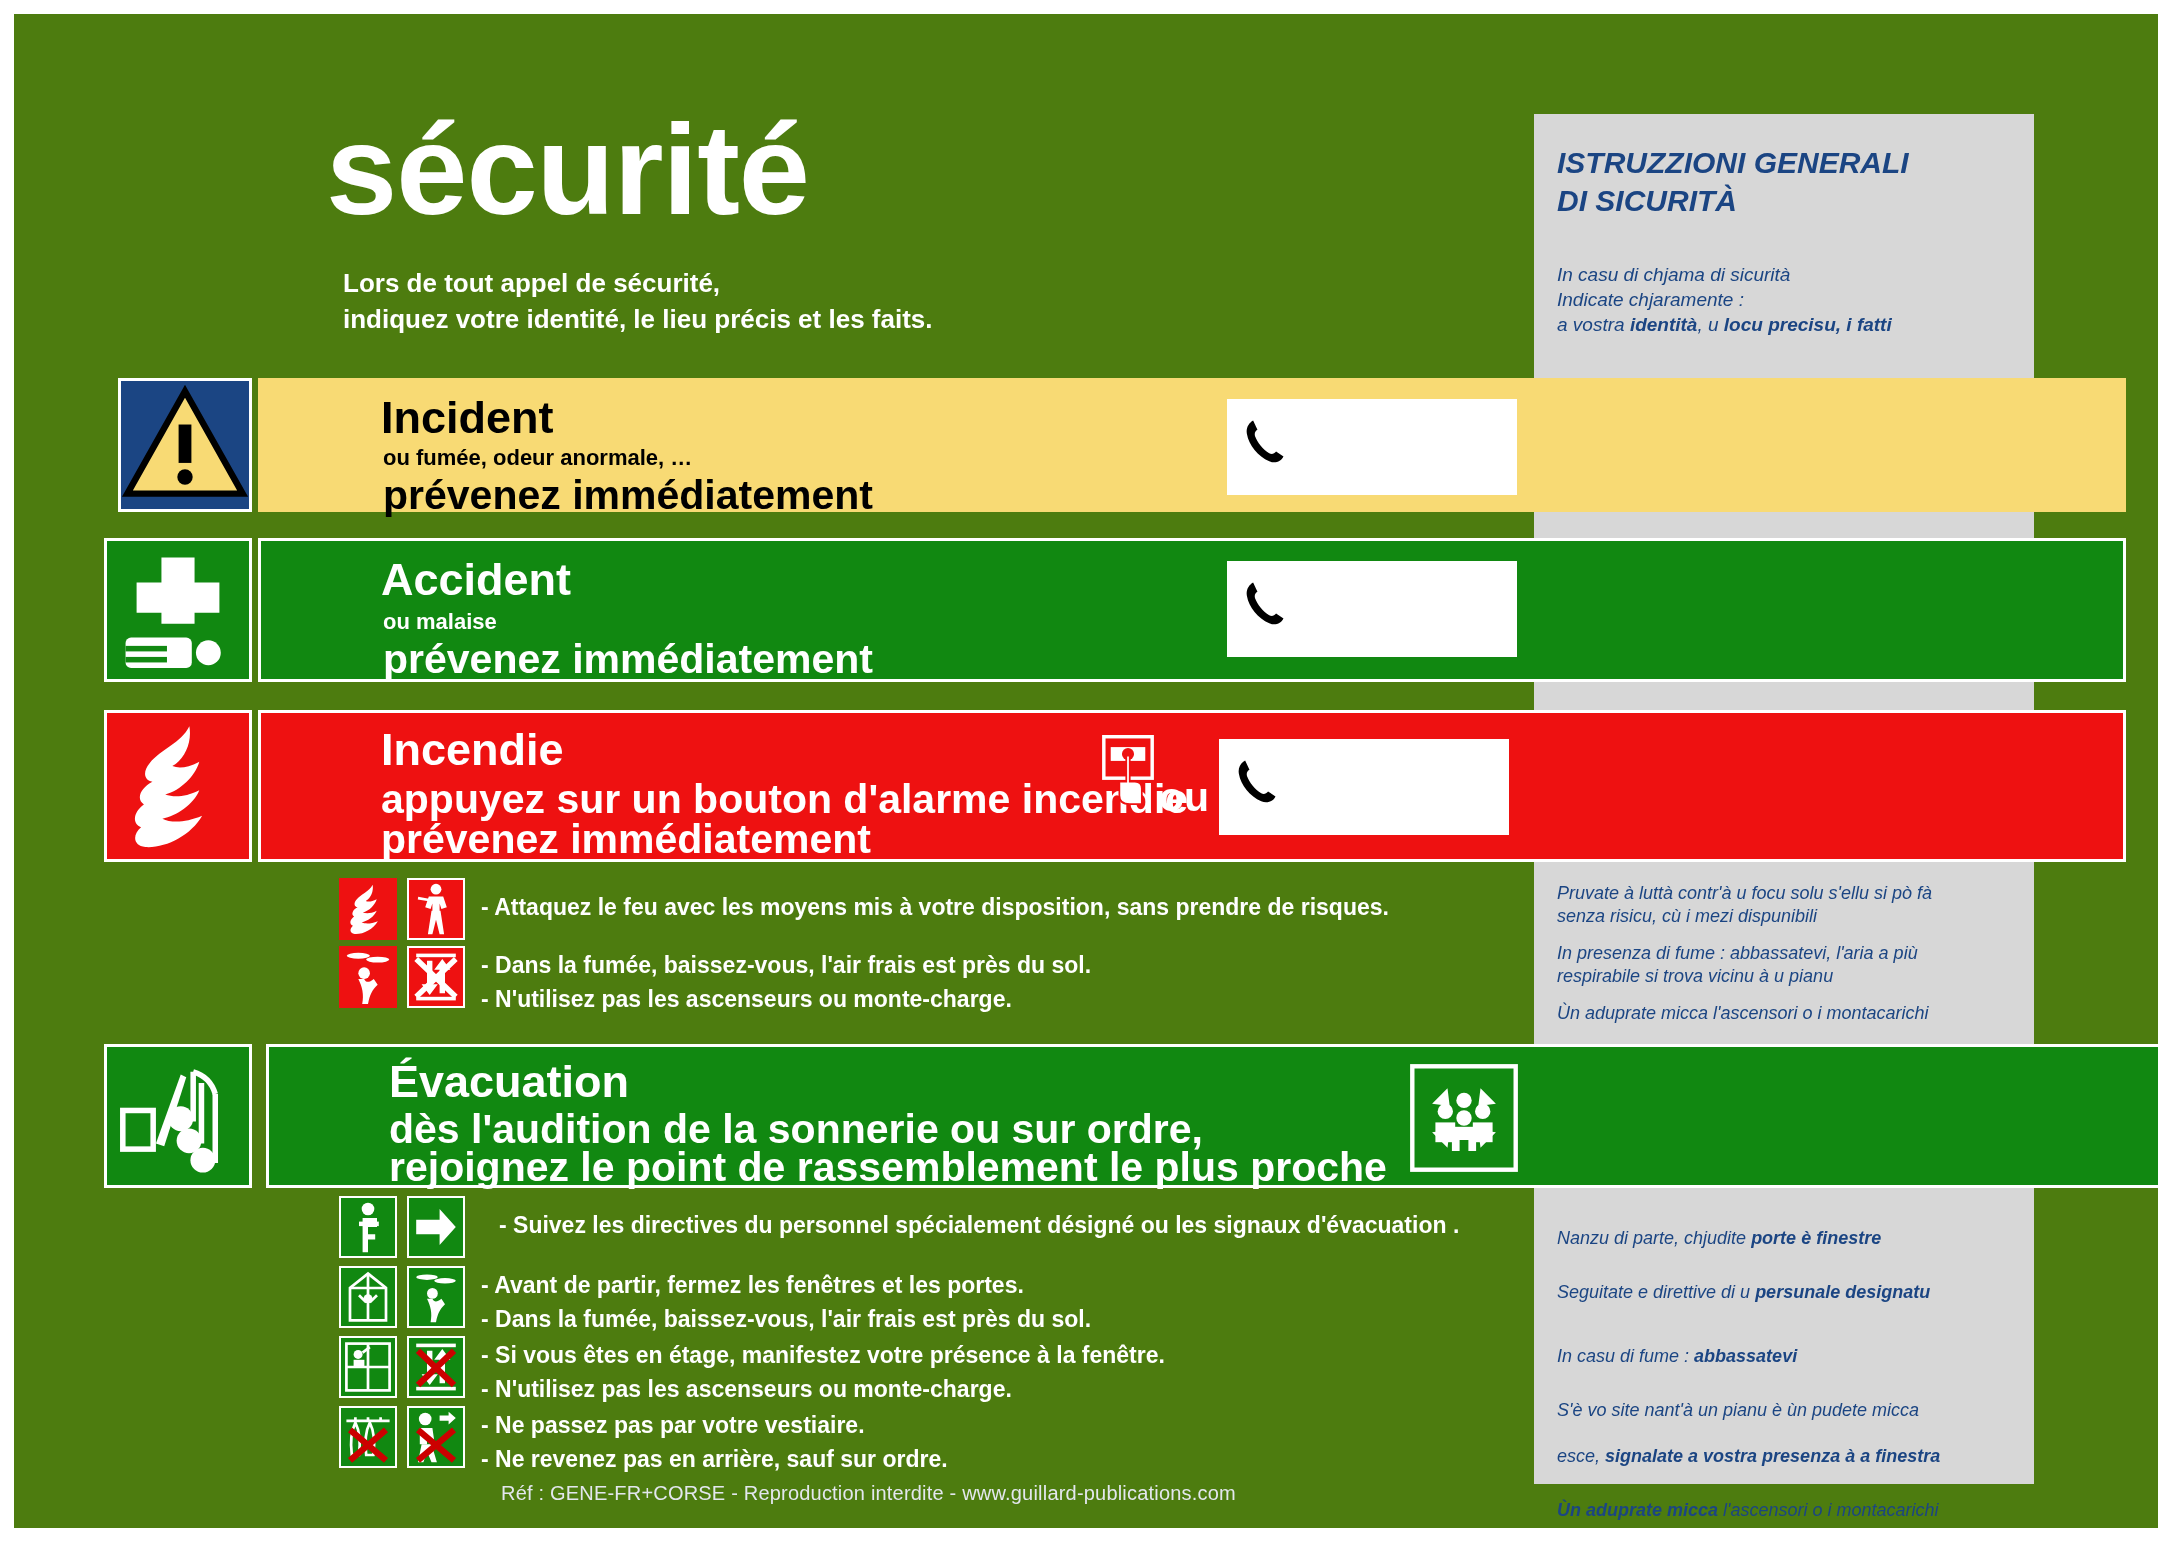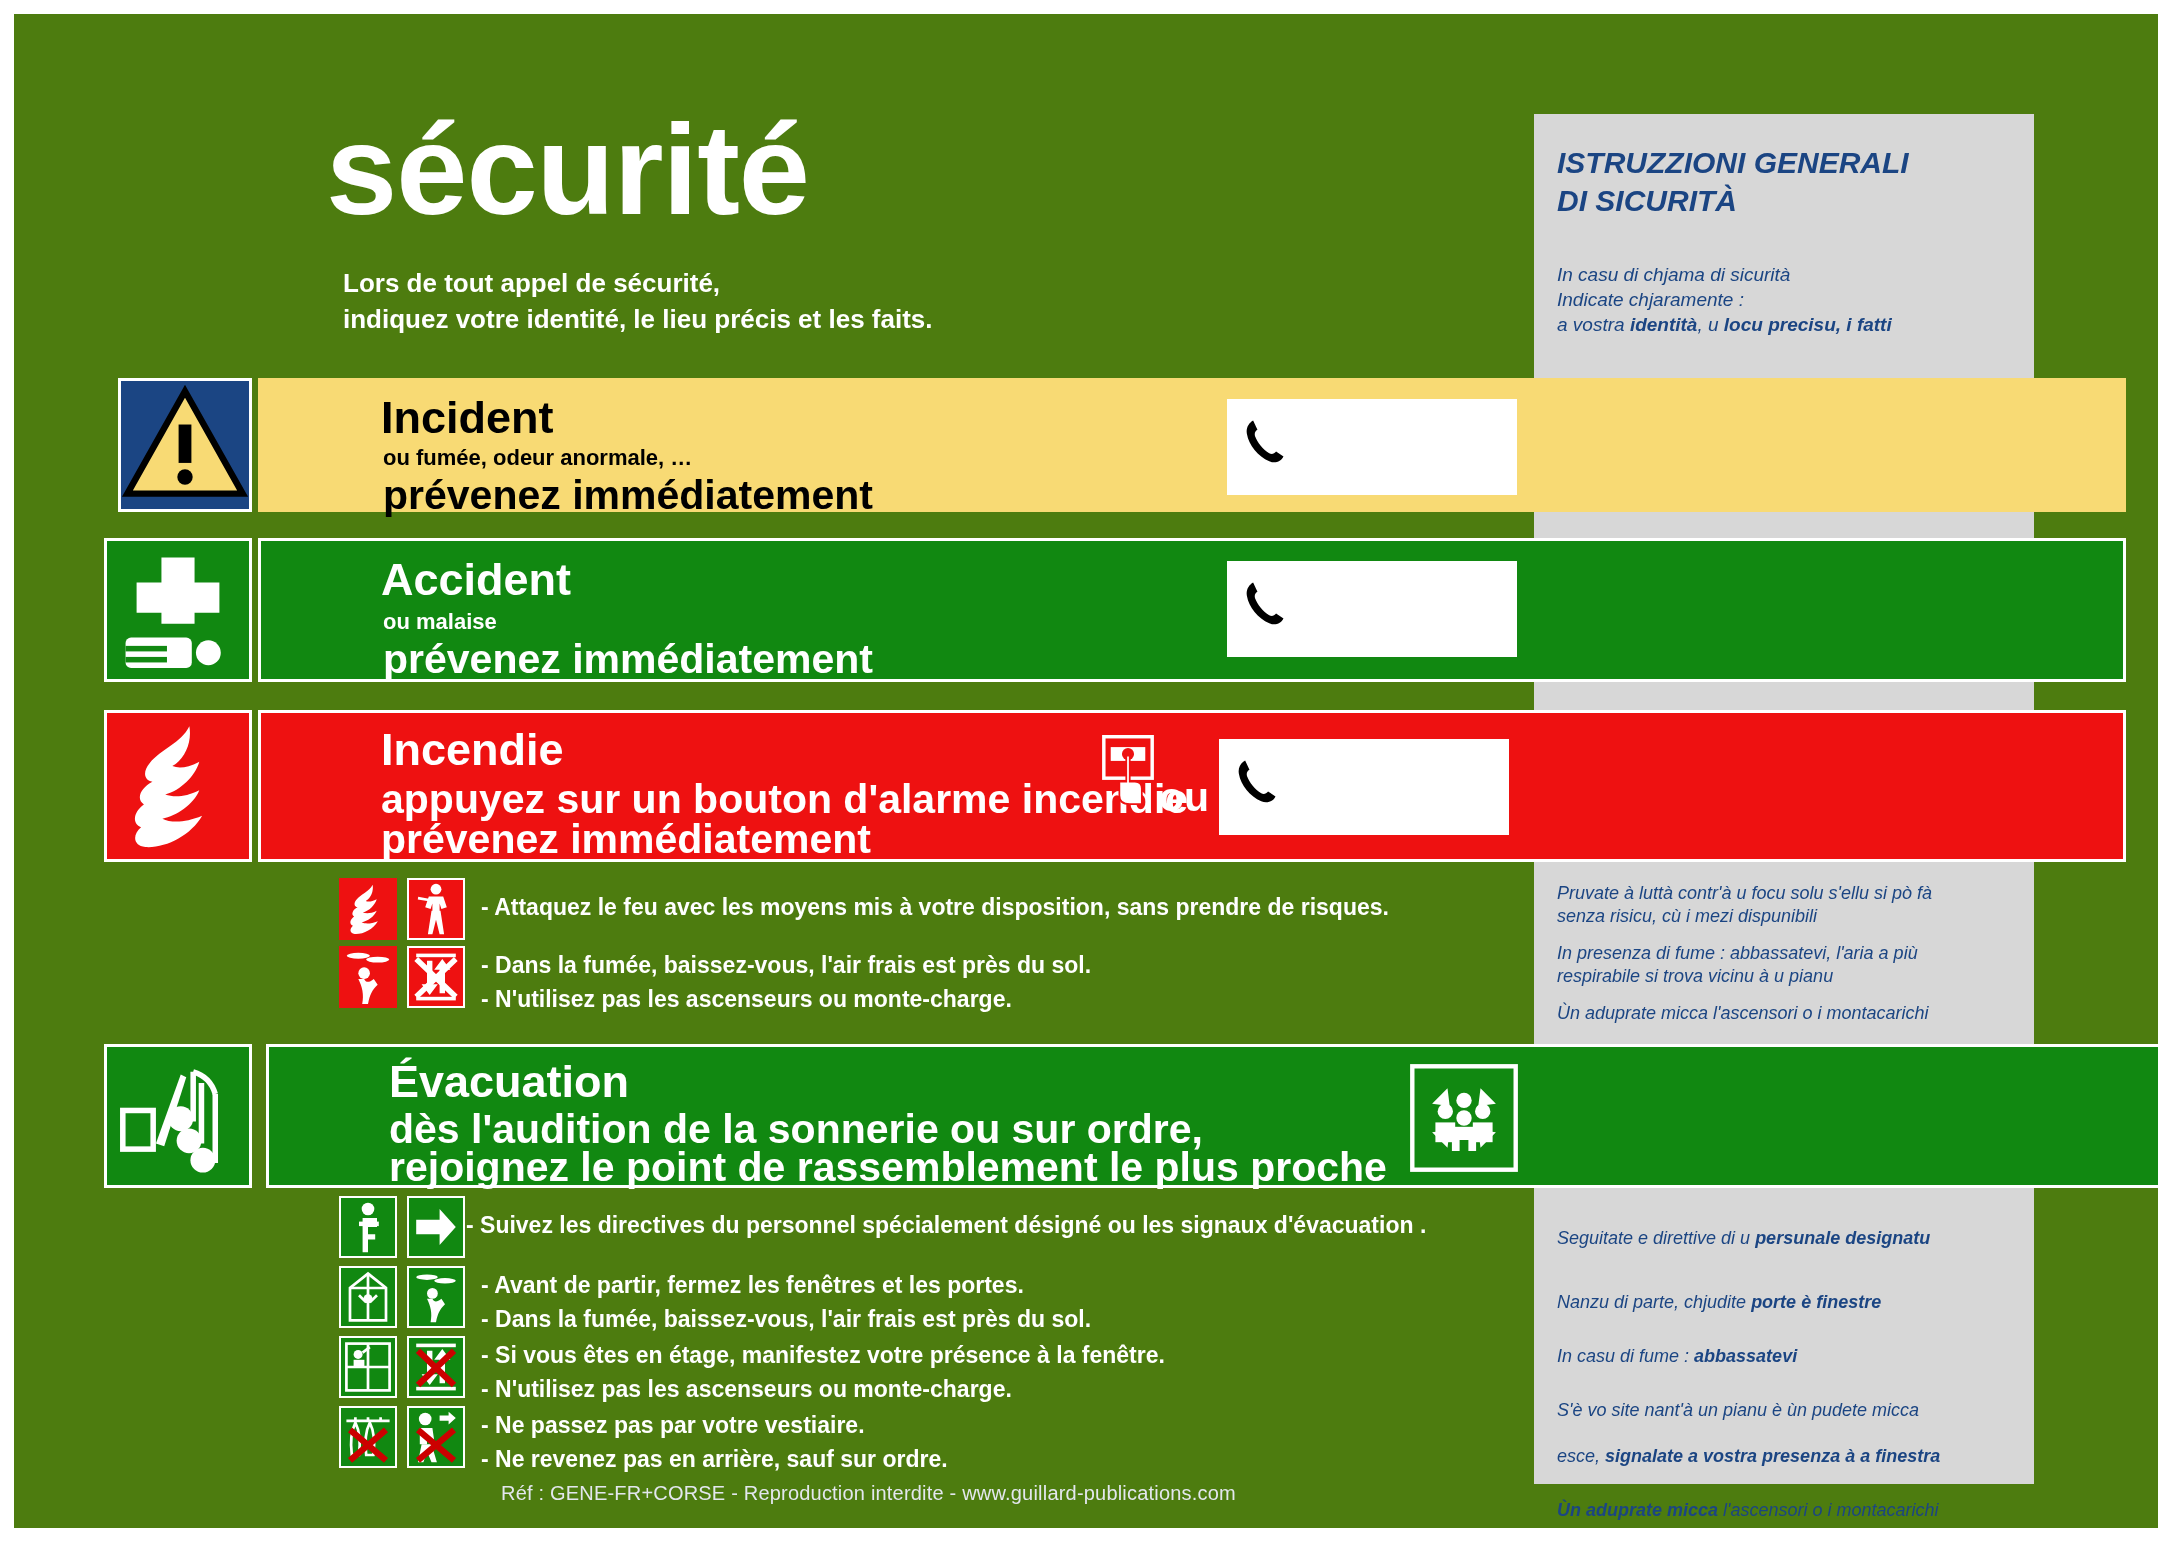--- a/index.html
+++ b/index.html
@@ -126,25 +126,25 @@
       <div class="it-p">Ùn aduprate micca l'ascensori o i montacarichi</div>
     </div>
 
     <div class="it-block" style="top:948px;width:470px;">
       <div class="it-title">EVACUAZIONE</div>
       <div class="it-strong" style="white-space:pre-line;font-size:19px;">À sente l'allarme o nant'à ordine :
 Andate versu u puntu di raccolta u più vicinu</div>
     </div>
 
     <div class="it-block" style="top:1090px;width:465px;">
+      <div class="it-p" style="margin-bottom:8px;">
+        <span>Nanzu di parte, chjudite </span><span class="it-b">porte è finestre</span>
+      </div>
       <div class="it-p" style="margin-bottom:18px;">
         <span>Seguitate e direttive di u </span><span class="it-b">persunale designatu</span>
-      </div>
-      <div class="it-p" style="margin-bottom:8px;">
-        <span>Nanzu di parte, chjudite </span><span class="it-b">porte è finestre</span>
       </div>
       <div class="it-p" style="margin-bottom:8px;">
         <span>In casu di fume : </span><span class="it-b">abbassatevi</span>
       </div>
       <div class="it-p" style="margin-bottom:8px;">
         <span>S'è vo site nant'à un pianu è ùn pudete micca</span><br>
         <span>esce, </span><span class="it-b">signalate a vostra presenza à a finestra</span>
       </div>
       <div class="it-p" style="margin-bottom:8px;">
         <span class="it-b">Ùn aduprate micca</span><span> l'ascensori o i montacarichi</span>
@@ -306,21 +306,21 @@
         <circle cx="30" cy="12" r="7" fill="#fff"></circle>
         <path d="M20 22 l20 0 l0 10 l-10 0 l0 8 l8 0 l0 6 l-8 0 l0 14 l-6 0 l0 -38 z" fill="#fff"></path>
         <rect x="20" y="26" width="22" height="5" fill="#fff"></rect>
       </svg>
     </div>
     <div class="bul-ico" style="left:68px;top:0;width:58px;height:62px;background:#118811;border:2px solid #fff;">
       <svg viewBox="0 0 60 64" width="54" height="58">
         <path d="M8 24 l26 0 l0 -12 l18 20 l-18 20 l0 -12 l-26 0 z" fill="#fff"></path>
       </svg>
     </div>
-    <div class="bul-txt" style="left:127px;top:18px;">- Suivez les directives du personnel spécialement désigné ou les signaux d'évacuation .</div>
+    <div class="bul-txt" style="left:160px;top:18px;">- Suivez les directives du personnel spécialement désigné ou les signaux d'évacuation .</div>
   </div>
 
   <div class="bul" style="left:325px;top:1252px;">
     <div class="bul-ico" style="left:0;top:0;width:58px;height:62px;background:#118811;border:2px solid #fff;">
       <svg viewBox="0 0 60 64" width="54" height="58">
         <path d="M30 6 l-20 16 l0 36 l40 0 l0 -36 z" fill="none" stroke="#fff" stroke-width="3"></path>
         <path d="M30 6 l0 52 M10 22 l40 0" stroke="#fff" stroke-width="3"></path>
         <path d="M20 30 l8 8 M40 30 l-8 8" stroke="#fff" stroke-width="3"></path>
         <circle cx="30" cy="34" r="5" fill="#fff"></circle>
       </svg>

